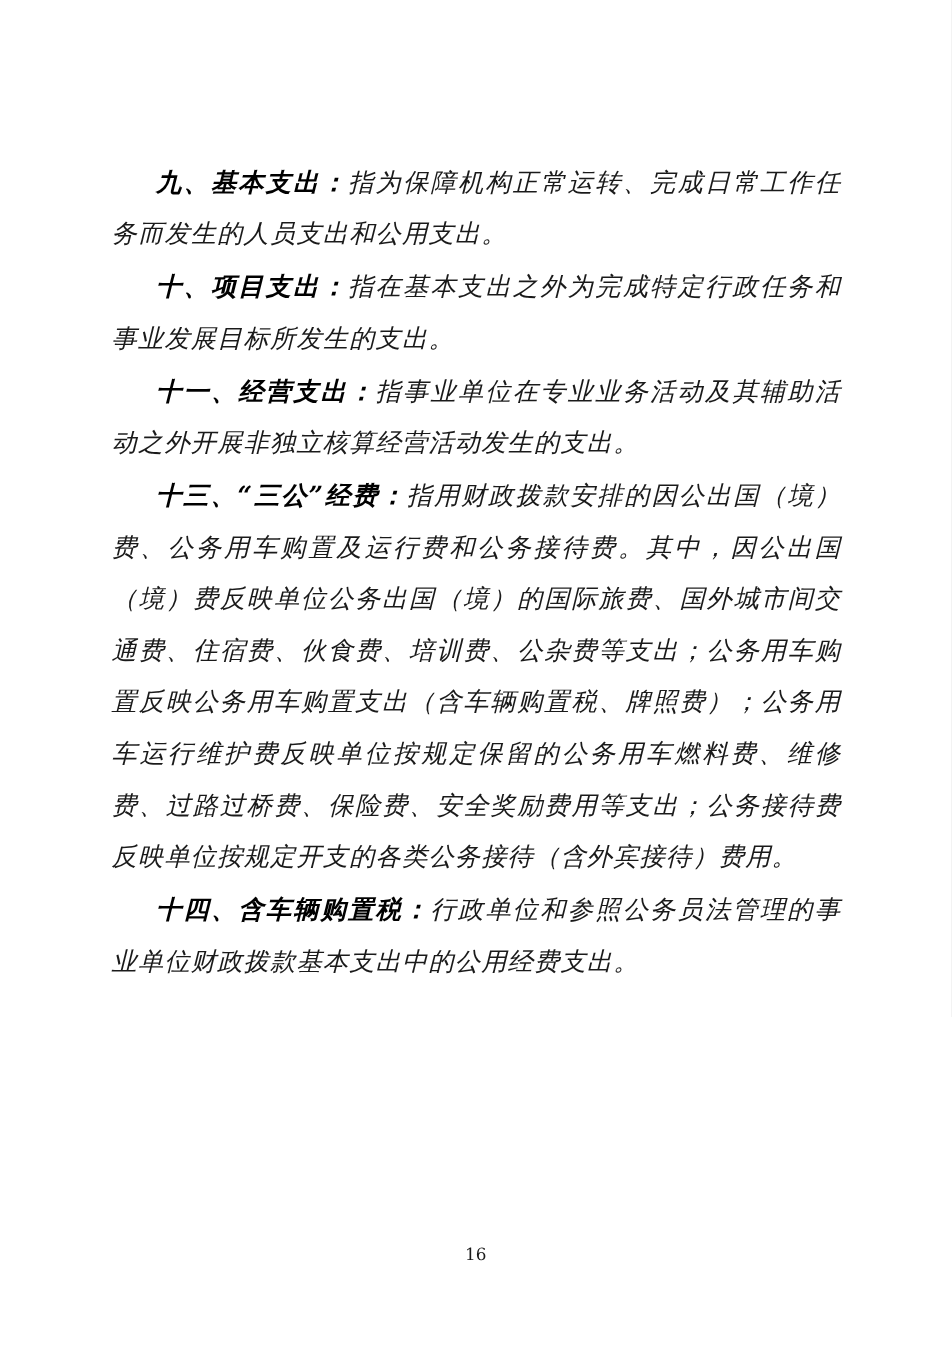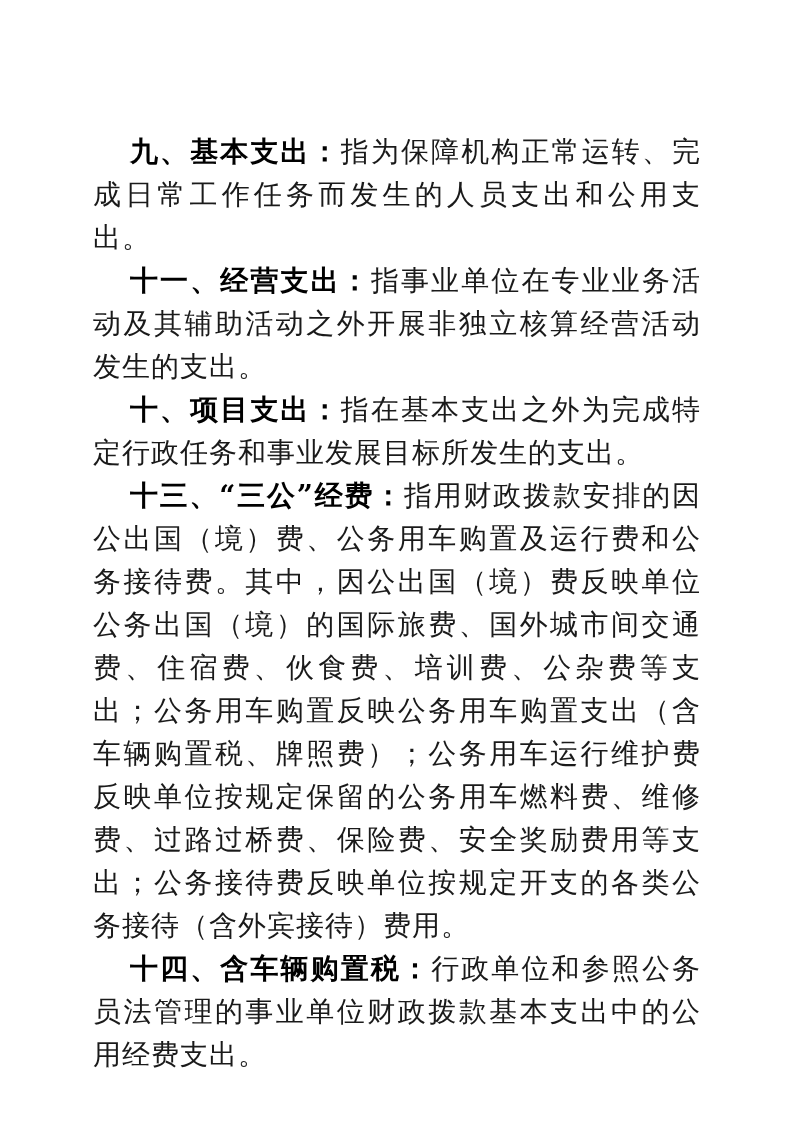--- a/index.html
+++ b/index.html
@@ -18,26 +18,27 @@
     color: #1a1a1a;
   }
   .content {
     position: absolute;
     left: 93px;
     top: 130px;
     width: 608px;
   }
   .para {
     margin: 0;
-    font-size: 28px;
+    font-size: 21px;
     line-height: 43px;
     letter-spacing: 1px;
     text-align: justify;
     text-justify: inter-character;
     text-indent: 37px;
+    font-style: italic;
   }
   .term {
     font-weight: bold;
     color: #000000;
   }
   .ptext {
     font-weight: normal;
   }
   .page-footer {
     position: absolute;
@@ -52,24 +53,27 @@
   }
 </style>
 </head>
 <body>
 
 <div class="page">
   <div class="content">
 
     <p class="para"><span class="term">九、基本支出：</span><span class="ptext">指为保障机构正常运转、完成日常工作任务而发生的人员支出和公用支出。</span></p>
 
+    <p class="para"><span class="term">十、项目支出：</span><span class="ptext">指在基本支出之外为完成特定行政任务和事业发展目标所发生的支出。</span></p>
+
     <p class="para"><span class="term">十一、经营支出：</span><span class="ptext">指事业单位在专业业务活动及其辅助活动之外开展非独立核算经营活动发生的支出。</span></p>
-
-    <p class="para"><span class="term">十、项目支出：</span><span class="ptext">指在基本支出之外为完成特定行政任务和事业发展目标所发生的支出。</span></p>
 
 
     <p class="para"><span class="term">十三、“三公”经费：</span><span class="ptext">指用财政拨款安排的因公出国（境）费、公务用车购置及运行费和公务接待费。其中，因公出国（境）费反映单位公务出国（境）的国际旅费、国外城市间交通费、住宿费、伙食费、培训费、公杂费等支出；公务用车购置反映公务用车购置支出（含车辆购置税、牌照费）；公务用车运行维护费反映单位按规定保留的公务用车燃料费、维修费、过路过桥费、保险费、安全奖励费用等支出；公务接待费反映单位按规定开支的各类公务接待（含外宾接待）费用。</span></p>
 
     <p class="para"><span class="term">十四、含车辆购置税：</span><span class="ptext">行政单位和参照公务员法管理的事业单位财政拨款基本支出中的公用经费支出。</span></p>
 
   </div>
 
+  <div class="page-footer">
+    <span>16</span>
+  </div>
 </div>
 
 </body></html>

